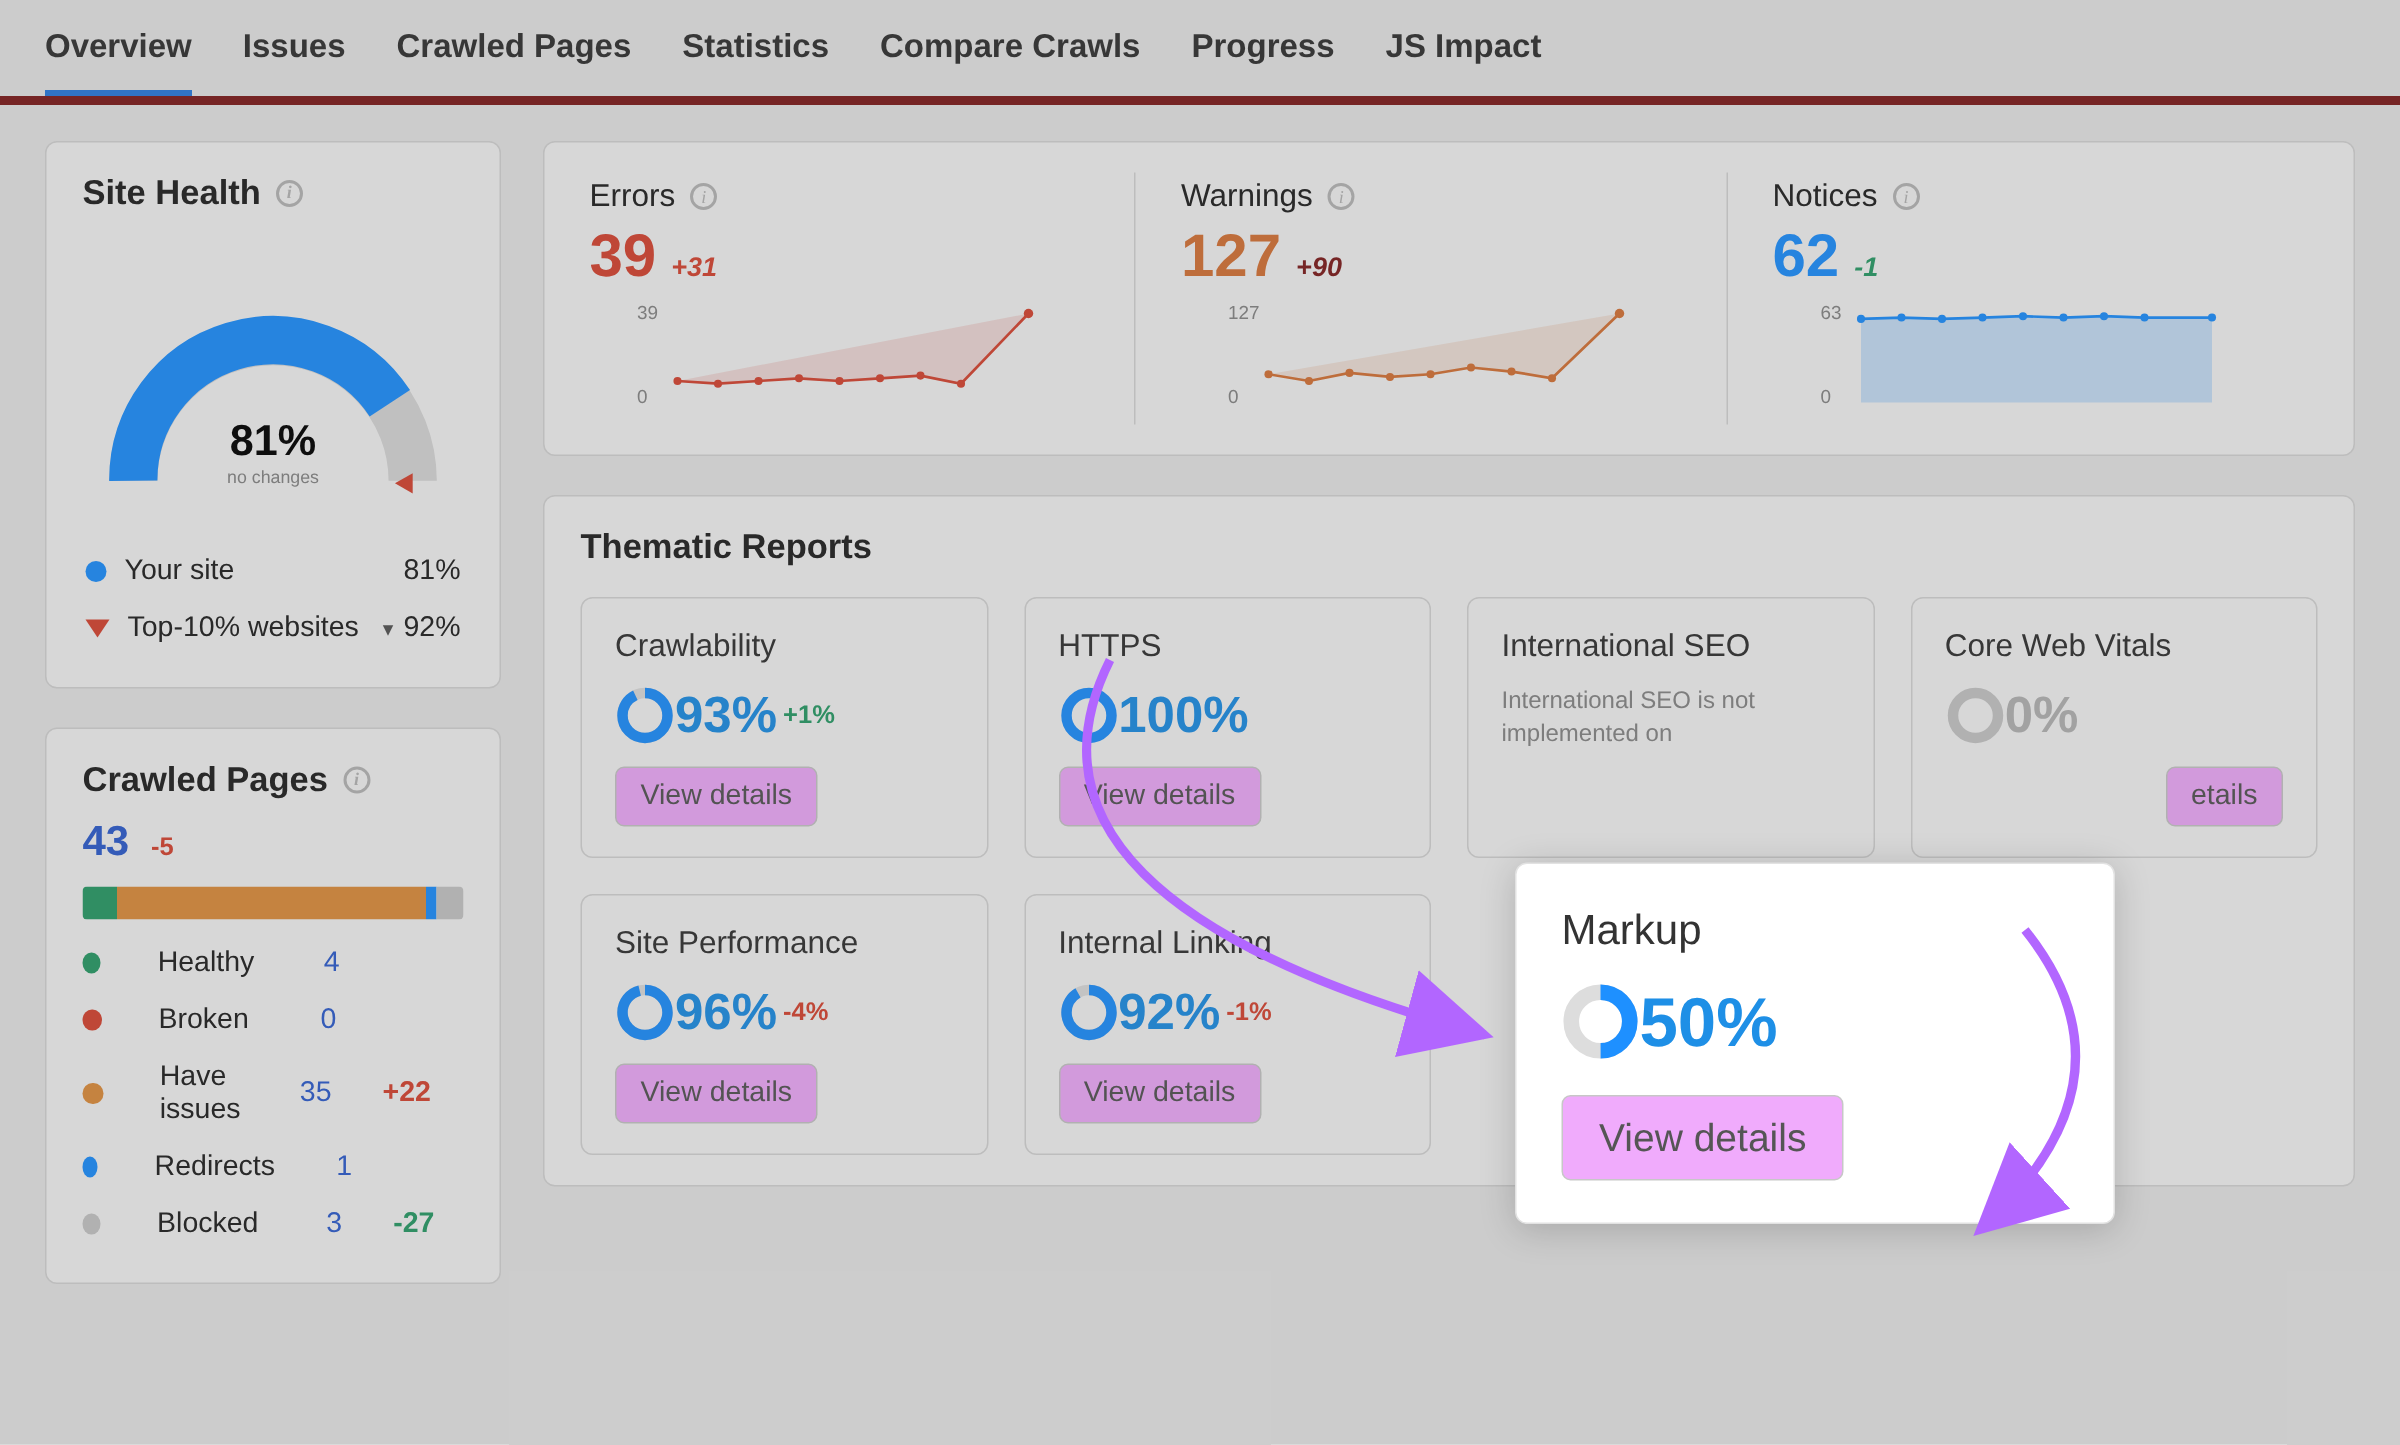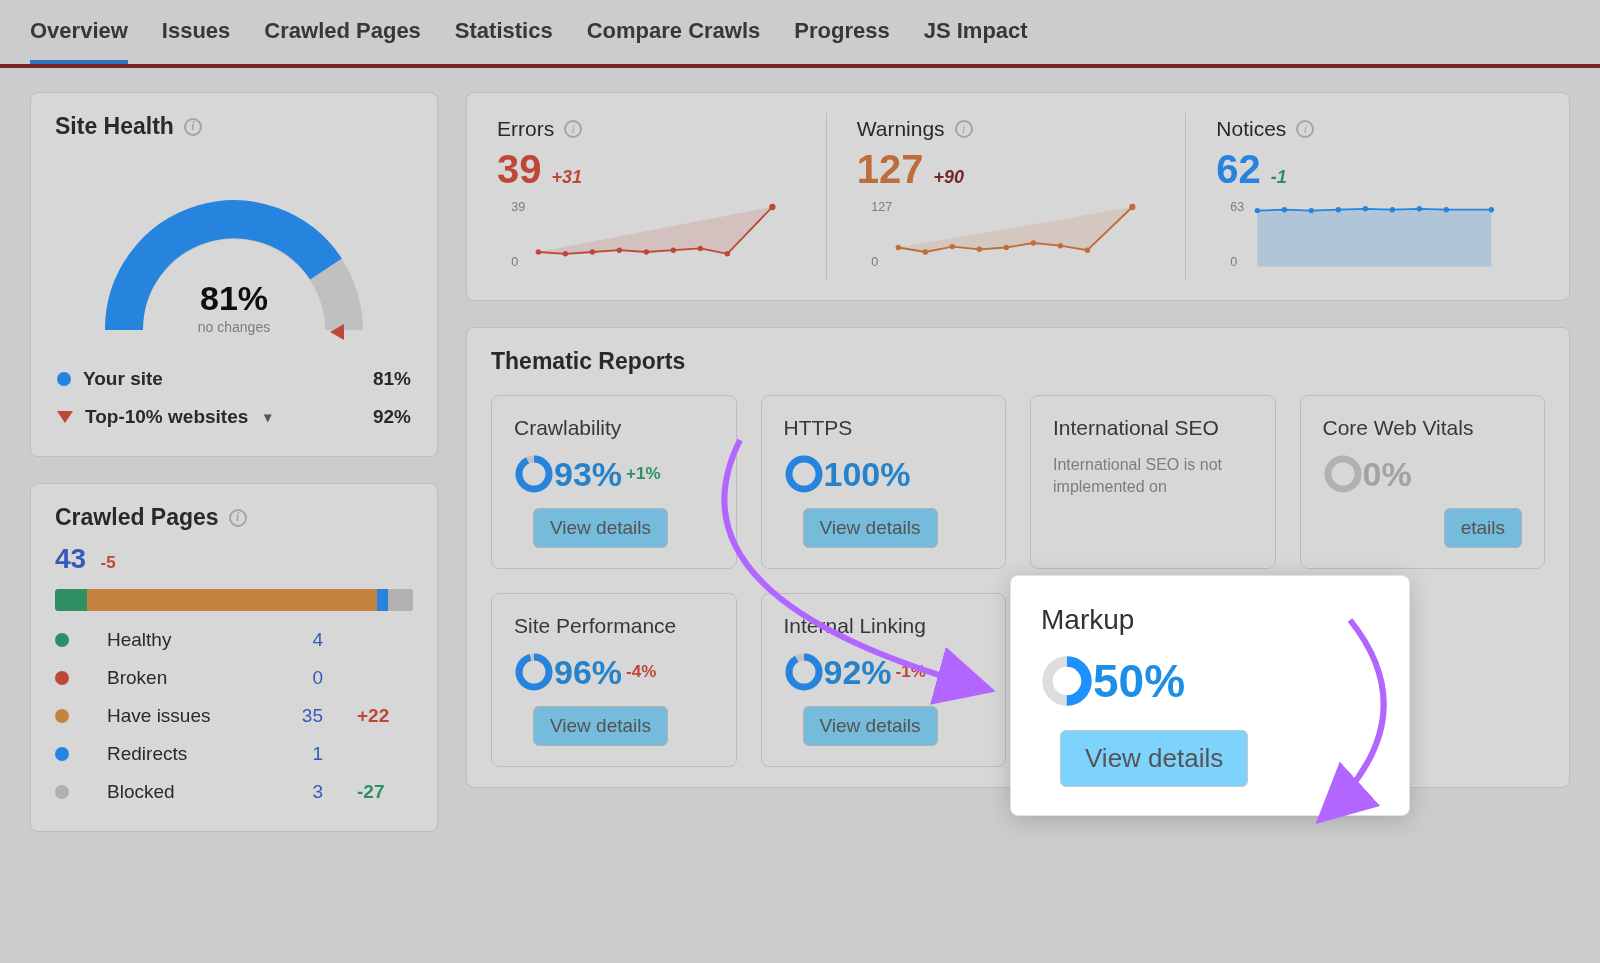--- a/index.html
+++ b/index.html
@@ -17,37 +17,37 @@
     --link:#2f5fd0;
   }
   *{box-sizing:border-box;font-family:Helvetica,Arial,sans-serif;}
   html,body{margin:0;padding:0;background:var(--bg);color:var(--txt);}
   body{width:1600px;min-height:963px;position:relative;}
 
   
   .dim{position:absolute;inset:0;background:rgba(80,80,80,.18);pointer-events:none;z-index:5;}
 
   
-  .tabs{display:flex;gap:34px;padding:18px 30px 0 30px;border-bottom:4px solid #7f1d1d;}
+  .tabs{display:flex;gap:34px;padding:18px 30px 0 30px;border-bottom:6px solid #7f1d1d;}
   .tab{font-size:22px;font-weight:600;padding-bottom:16px;cursor:pointer;color:#333;border-bottom:4px solid transparent;}
   .tab.active{border-bottom-color:#2a7de1;}
 
   .layout{display:flex;gap:28px;padding:24px 30px;}
-  .left{width:408px;flex:none;display:flex;flex-direction:column;gap:26px;}
+  .left{width:304px;flex:none;display:flex;flex-direction:column;gap:26px;}
   .right{flex:1;display:flex;flex-direction:column;gap:26px;}
 
   .card{background:var(--card);border:1px solid var(--card-border);border-radius:8px;padding:20px 24px;}
   .card h2{margin:0 0 6px 0;font-size:23px;font-weight:700;display:flex;align-items:center;gap:10px;}
   .info-icon{width:18px;height:18px;border:2px solid #b8b8b8;border-radius:50%;display:inline-flex;align-items:center;justify-content:center;font-size:12px;color:#b8b8b8;font-style:italic;font-family:Georgia,serif;}
 
   
   .gauge-wrap{display:flex;justify-content:center;padding:14px 0 10px;}
   .gauge-center-val{font-size:34px;font-weight:700;text-anchor:middle;}
   .gauge-sub{font-size:14px;fill:#888;text-anchor:middle;}
-  .legend-row{display:flex;align-items:flex-start;justify-content:space-between;padding:8px 2px;font-size:19px;font-weight:bold;}
+  .legend-row{display:flex;align-items:center;justify-content:space-between;padding:8px 2px;font-size:19px;}
   .legend-left{display:flex;align-items:center;gap:12px;}
   .dot{width:14px;height:14px;border-radius:50%;}
   .triangle-down{width:0;height:0;border-left:8px solid transparent;border-right:8px solid transparent;border-top:12px solid var(--red);}
   .chev-down{margin-left:4px;font-size:14px;color:#555;}
 
   
   .big-num{font-size:28px;font-weight:700;color:#2f5fd0;}
   .delta{font-size:17px;font-weight:600;margin-left:10px;}
   .delta.neg{color:var(--red);}
   .hbar{display:flex;height:22px;width:100%;border-radius:3px;overflow:hidden;margin:14px 0 10px;}
@@ -75,21 +75,21 @@
   .thematic h2{margin-bottom:20px;}
   .reports{display:grid;grid-template-columns:repeat(4,1fr);gap:24px;}
   .report{background:var(--card);border:1px solid var(--card-border);border-radius:8px;padding:20px 22px;display:flex;flex-direction:column;gap:14px;position:relative;}
   .report-title{font-size:21px;color:#333;}
   .report-note{font-size:16px;color:#888;line-height:1.35;}
   .report-val-row{display:flex;align-items:center;}
   .donut{width:40px;height:40px;flex:none;}
   .report-pct{font-size:34px;font-weight:700;color:#1e8fe6;}
   .report-pct.grey{color:#b5b5b5;}
   .report-delta{font-size:17px;font-weight:600;margin-left:4px;}
-  .btn{align-self:flex-start;background:#7dd3fc;border:1px solid #c7c7c7;border-radius:6px;padding:8px 16px;font-size:19px;color:#555;cursor:pointer;margin-left:19px;}
+  .btn{align-self:flex-start;background:#f0abfc;border:1px solid #c7c7c7;border-radius:6px;padding:8px 16px;font-size:19px;color:#555;cursor:pointer;}
 
   
   .popout{position:absolute;z-index:10;background:#fff;border-radius:8px;box-shadow:0 4px 24px rgba(0,0,0,.18);padding:28px 30px;border:1px solid #e2e2e2;pointer-events:auto;}
   .popout .report-title{font-size:28px;margin-bottom:18px;}
   .popout .donut{width:52px;height:52px;}
   .popout .report-pct{font-size:46px;}
   .popout .btn{font-size:26px;padding:12px 24px;margin-top:22px;}
 
   
   .arrow{position:absolute;z-index:11;pointer-events:none;}

